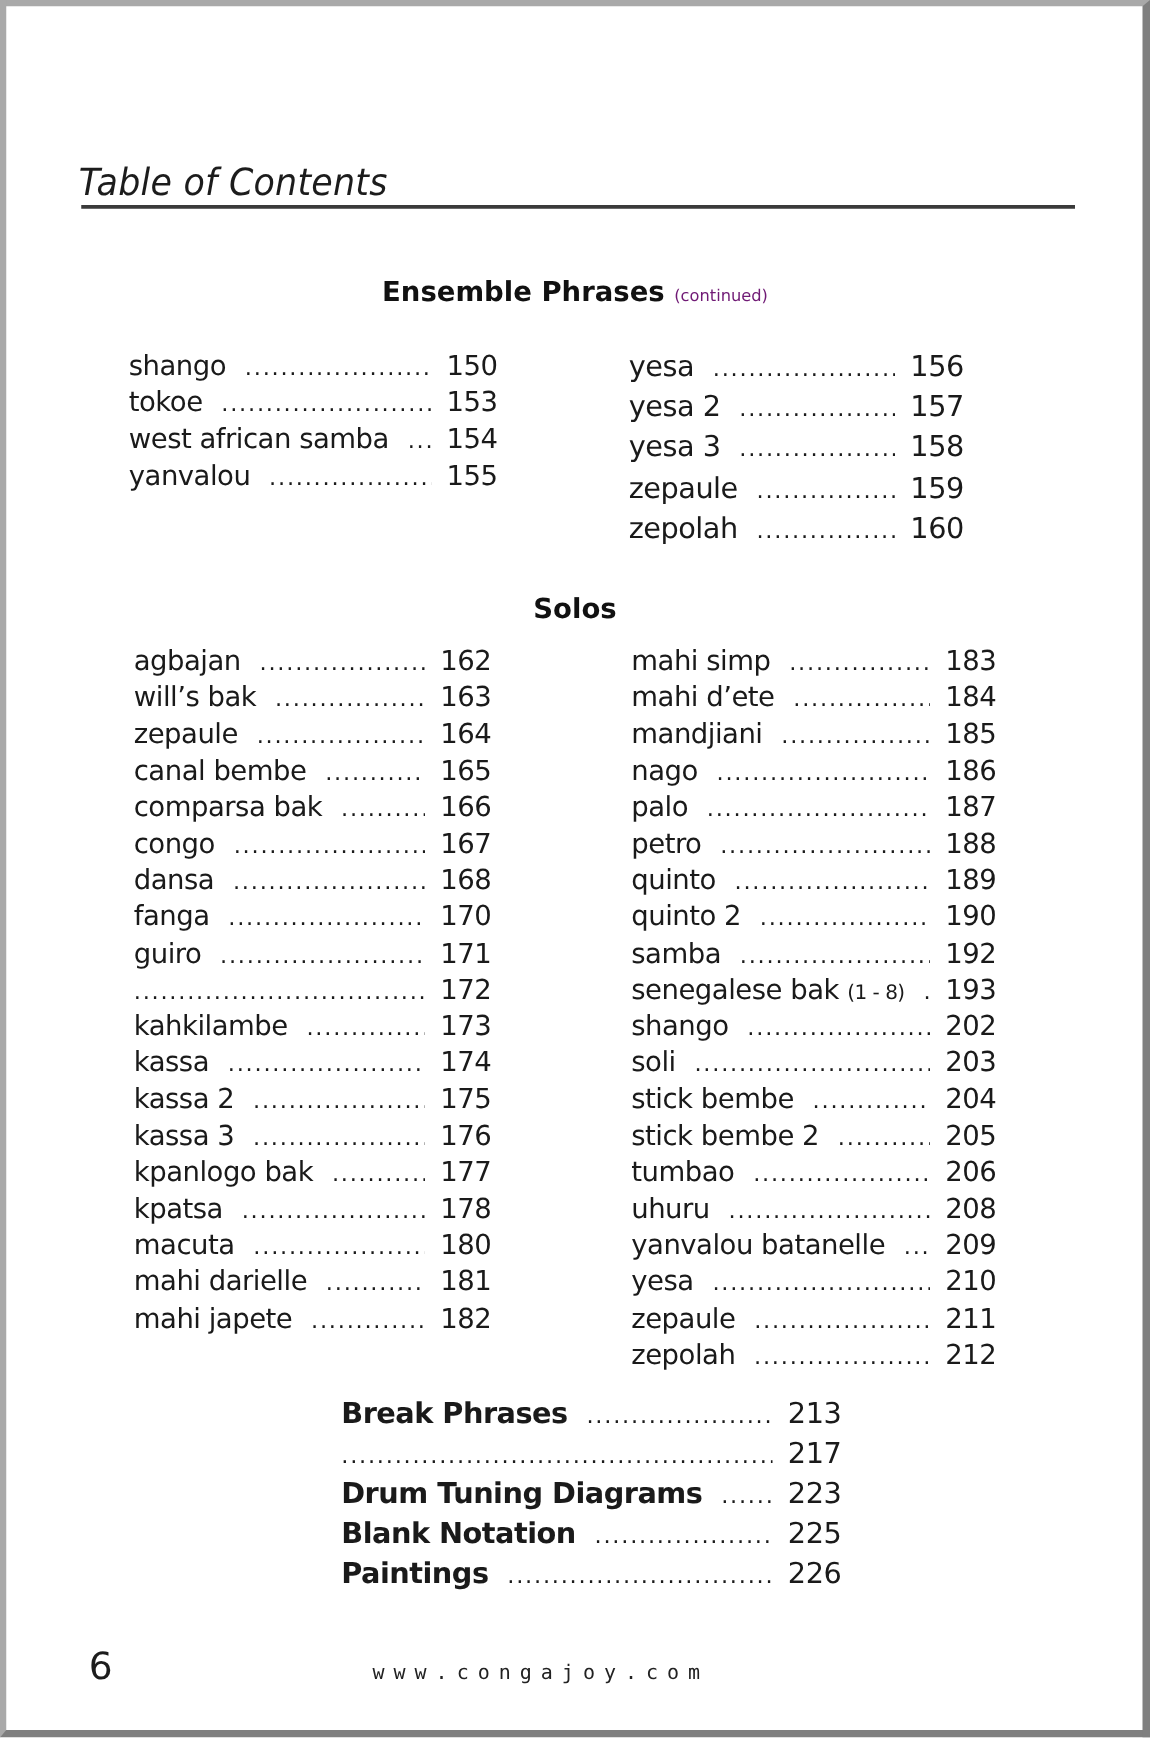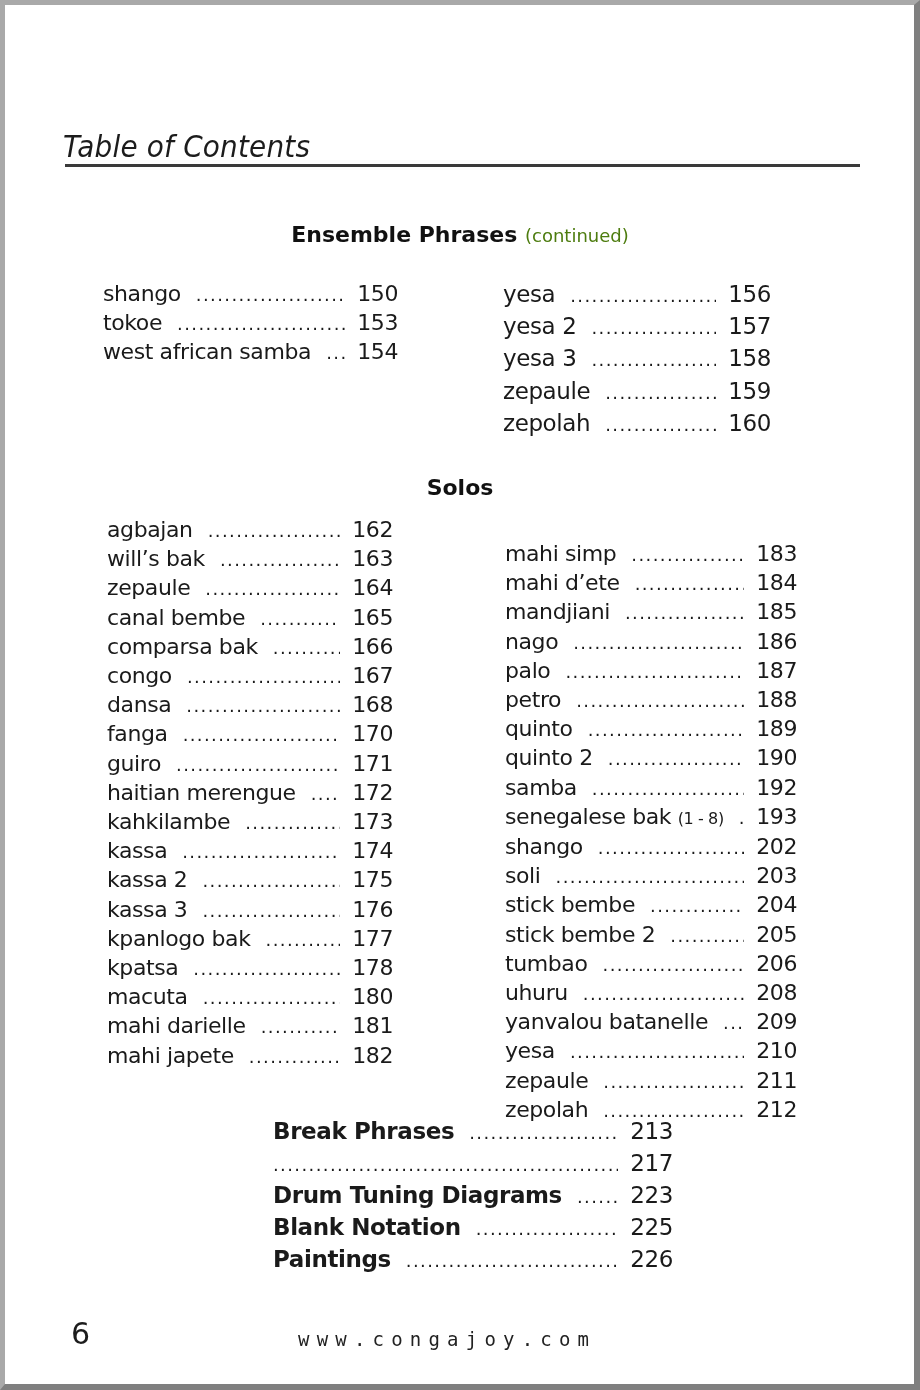--- a/index.html
+++ b/index.html
@@ -26,21 +26,21 @@
     transform: scaleX(0.93); transform-origin: left top;
   }
   .title-rule {
     position: absolute; left: 65px; top: 164px; width: 795px; height: 3px;
     background: #3a3a3a;
   }
   .section-heading {
     position: absolute; left: 0; width: 920px; text-align: center;
     font-weight: bold; font-size: 22px; color: #111;
   }
-  .section-heading .sub { font-weight: normal; font-size: 18px; color: #4d7c0f; }
+  .section-heading .sub { font-weight: normal; font-size: 13px; color: #701a75; }
   .col { position: absolute; }
   .row {
     display: flex; align-items: baseline; white-space: nowrap;
     font-size: 22px; line-height: 28.2px; color: #1a1a1a;
   }
   .row .name { flex: 0 0 auto; padding-right: 3px; }
   .row .name .paren { font-size: 16px; }
   .row .dots {
     flex: 1 1 auto; overflow: hidden; letter-spacing: 1.4px;
     font-size: 18px; color: #1a1a1a;
@@ -50,21 +50,21 @@
   }
   .row .page { flex: 0 0 auto; }
   .ens .row { line-height: 28.2px; }
   .ens-right .row { line-height: 30.2px; font-size: 23px; }
   .extras .row { font-size: 23px; line-height: 30px; margin-left: 24px; }
   .extras .row .name { font-weight: bold; }
   .footer-page {
     position: absolute; left: 71px; top: 1316px; font-size: 30px; color: #1c1c1c;
   }
   .footer-url {
-    position: absolute; left: 298px; top: 1328px; font-size: 19px;
+    position: absolute; left: 298px; top: 1328px; font-size: 16px;
     letter-spacing: 7.2px; color: #222;
     font-family: "DejaVu Sans Mono", monospace;
   }
   .name, .page { transform-origin: left center; }
   .narrow .row { letter-spacing: -0.4px; gap: 12px; }
 </style>
 </head>
 <body>
 
 <div class="page-frame"></div>
@@ -86,20 +86,25 @@
     <div class="row">
       <span class="name"><span>tokoe</span></span>
       <span class="dots"></span>
       <span class="page">153</span>
     </div>
     <div class="row">
       <span class="name"><span>west african samba</span></span>
       <span class="dots"></span>
       <span class="page">154</span>
     </div>
+    <div class="row">
+      <span class="name"><span>yanvalou</span></span>
+      <span class="dots"></span>
+      <span class="page">155</span>
+    </div>
   </div>
 <div class="col ens ens-right narrow" id="ens-right" style="left:503px; top:279px; width:268px;">
     <div class="row">
       <span class="name"><span>yesa</span></span>
       <span class="dots"></span>
       <span class="page">156</span>
     </div>
     <div class="row">
       <span class="name"><span>yesa 2</span></span>
       <span class="dots"></span>
@@ -164,21 +169,20 @@
       <span class="name"><span>fanga</span></span>
       <span class="dots"></span>
       <span class="page">170</span>
     </div>
     <div class="row">
       <span class="name"><span>guiro</span></span>
       <span class="dots"></span>
       <span class="page">171</span>
     </div>
     <div class="row">
-      <span class="name"><span>haitian merengue</span></span>
       <span class="dots"></span>
       <span class="page">172</span>
     </div>
     <div class="row">
       <span class="name"><span>kahkilambe</span></span>
       <span class="dots"></span>
       <span class="page">173</span>
     </div>
     <div class="row">
       <span class="name"><span>kassa</span></span>
@@ -214,21 +218,21 @@
       <span class="name"><span>mahi darielle</span></span>
       <span class="dots"></span>
       <span class="page">181</span>
     </div>
     <div class="row">
       <span class="name"><span>mahi japete</span></span>
       <span class="dots"></span>
       <span class="page">182</span>
     </div>
   </div>
-<div class="col narrow" id="solos-right" style="left:505px; top:540px; width:292px;">
+<div class="col narrow" id="solos-right" style="left:505px; top:516px; width:292px;">
     <div class="row">
       <span class="name"><span>mahi simp</span></span>
       <span class="dots"></span>
       <span class="page">183</span>
     </div>
     <div class="row">
       <span class="name"><span>mahi d’ete</span></span>
       <span class="dots"></span>
       <span class="page">184</span>
     </div>

